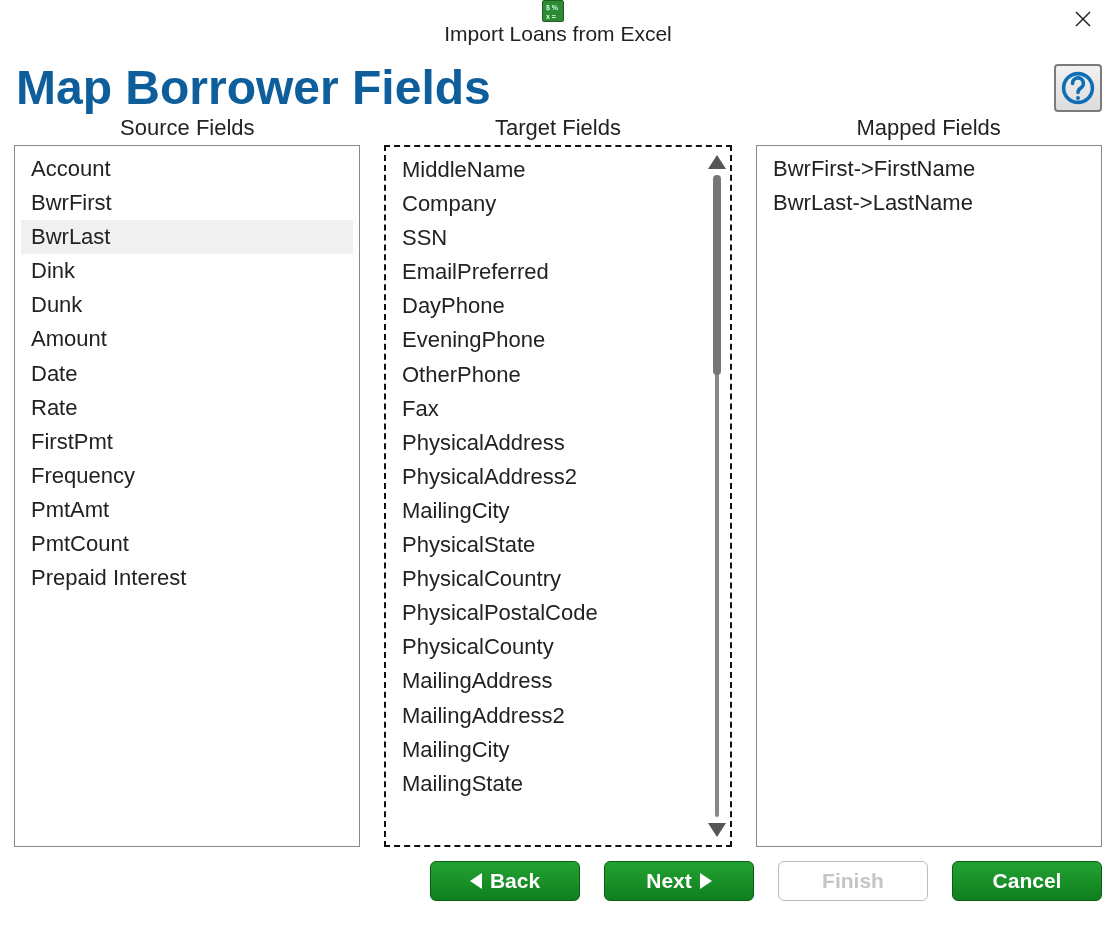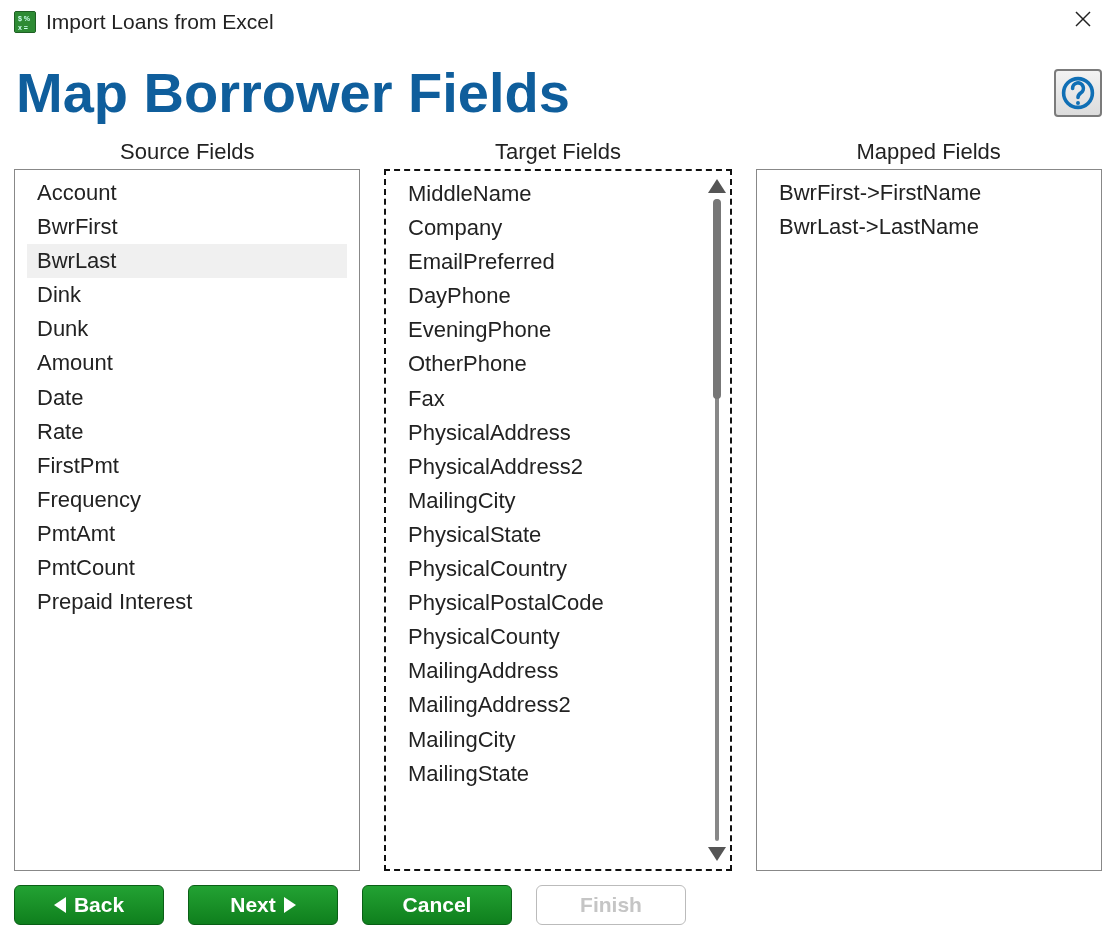--- a/index.html
+++ b/index.html
@@ -10,20 +10,21 @@
     background: #ffffff;
     color: #222;
     overflow: hidden;
   }
   .titlebar {
     display: flex;
     align-items: center;
     height: 44px;
     padding: 0 14px;
     position: relative;
+    flex-direction: column;
   }
   .titlebar .app-icon {
     width: 22px; height: 22px;
     background: #2e8b34;
     border: 1px solid #1f5f24;
     margin-right: 10px;
     display: flex;
     align-items: center;
     justify-content: center;
     font-size: 10px;
@@ -48,39 +49,39 @@
     padding: 0 14px;
   }
 
   .header-row {
     display: flex;
     align-items: center;
     justify-content: space-between;
     margin-top: 16px;
   }
   .page-title {
-    font-size: 56px;
+    font-size: 48px;
     font-weight: 700;
     color: #0f5e9c;
     margin: 0;
     padding-left: 2px;
   }
   .help-btn {
     width: 48px; height: 48px;
     border: 2px solid #7b7b7b;
     background: linear-gradient(#f2f2f2, #dcdcdc);
     border-radius: 4px;
     display: flex; align-items: center; justify-content: center;
     cursor: pointer;
   }
   .help-btn svg { width: 36px; height: 36px; }
 
   .columns-header {
     display: flex;
-    margin-top: 14px;
+    margin-top: 0;
     gap: 24px;
   }
   .col-head {
     flex: 1 1 0;
     text-align: center;
     font-size: 22px;
     color: #222;
   }
 
   .columns {
@@ -88,21 +89,21 @@
     gap: 24px;
     margin-top: 4px;
   }
   .listbox {
     flex: 1 1 0;
     height: 702px;
     border: 1.5px solid #888;
     background: #fff;
     overflow: hidden;
     position: relative;
-    padding: 4px 12px;
+    padding: 4px 6px;
   }
   .listbox.focused {
     border: 2px dashed #111;
   }
   .listbox .items {
     padding: 2px 0;
   }
   .listbox .item {
     font-size: 22px;
     line-height: 1.55;
@@ -149,20 +150,21 @@
     top: 20px;
     width: 8px;
     height: 200px;
     background: #777;
     border-radius: 4px;
     cursor: pointer;
   }
 
   .button-row {
     display: flex;
+    justify-content: flex-end;
     gap: 24px;
     margin-top: 14px;
     padding-right: 0;
   }
   .wiz-btn {
     min-width: 150px;
     height: 40px;
     border-radius: 6px;
     font-size: 21px;
     font-weight: 700;
@@ -248,20 +250,21 @@
           <div class="item">Frequency</div>
           <div class="item">PmtAmt</div>
           <div class="item">PmtCount</div>
           <div class="item">Prepaid Interest</div>
         </div>
     </div>
     <div class="listbox focused" id="target-list">
       <div class="items">
           <div class="item">MiddleName</div>
           <div class="item">Company</div>
+          <div class="item">SSN</div>
           <div class="item">EmailPreferred</div>
           <div class="item">DayPhone</div>
           <div class="item">EveningPhone</div>
           <div class="item">OtherPhone</div>
           <div class="item">Fax</div>
           <div class="item">PhysicalAddress</div>
           <div class="item">PhysicalAddress2</div>
           <div class="item">MailingCity</div>
           <div class="item">PhysicalState</div>
           <div class="item">PhysicalCountry</div>
@@ -289,21 +292,21 @@
 
   <div class="button-row">
     <div class="wiz-btn">
       <span class="tri-left"></span>
       <span>Back</span>
     </div>
     <div class="wiz-btn">
       <span>Next</span>
       <span class="tri-right"></span>
     </div>
+    <div class="wiz-btn disabled">
+      <span>Finish</span>
+    </div>
     <div class="wiz-btn">
       <span>Cancel</span>
     </div>
-    <div class="wiz-btn disabled">
-      <span>Finish</span>
-    </div>
   </div>
 
 </div>
 
 </body></html>

